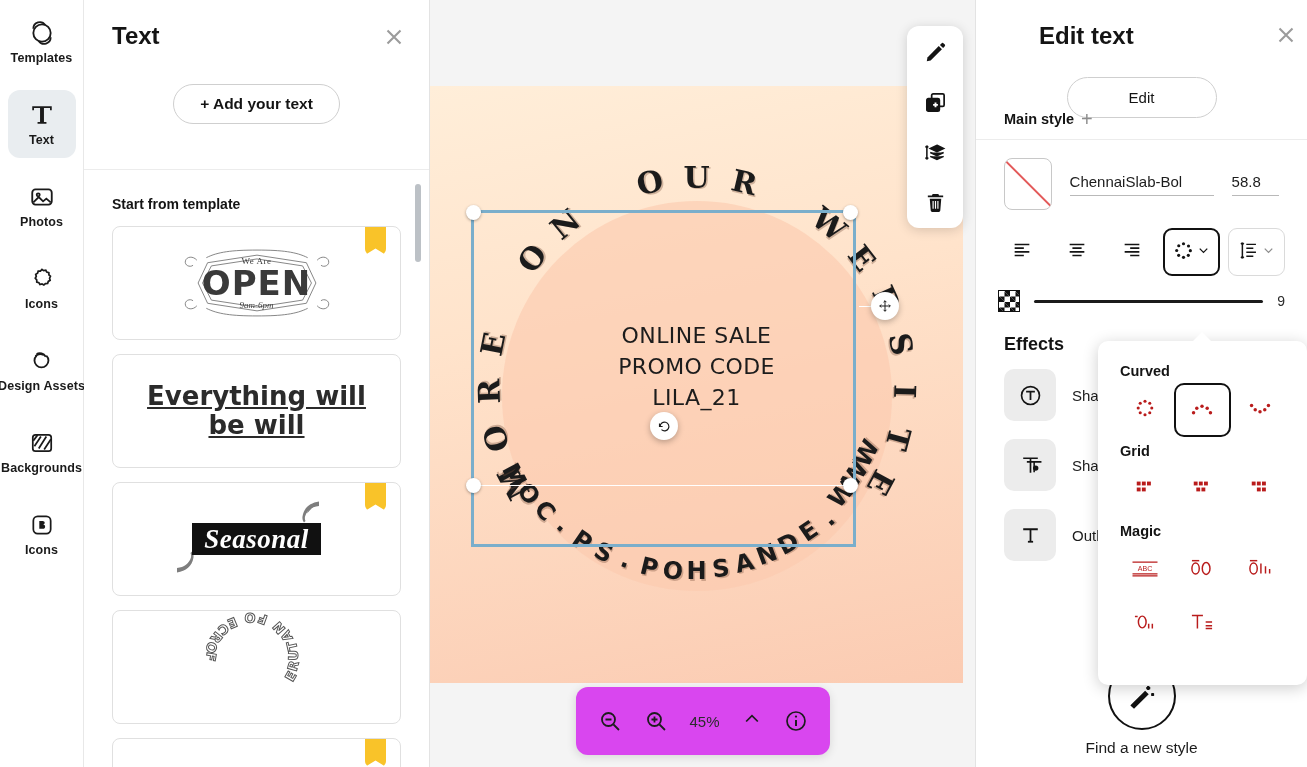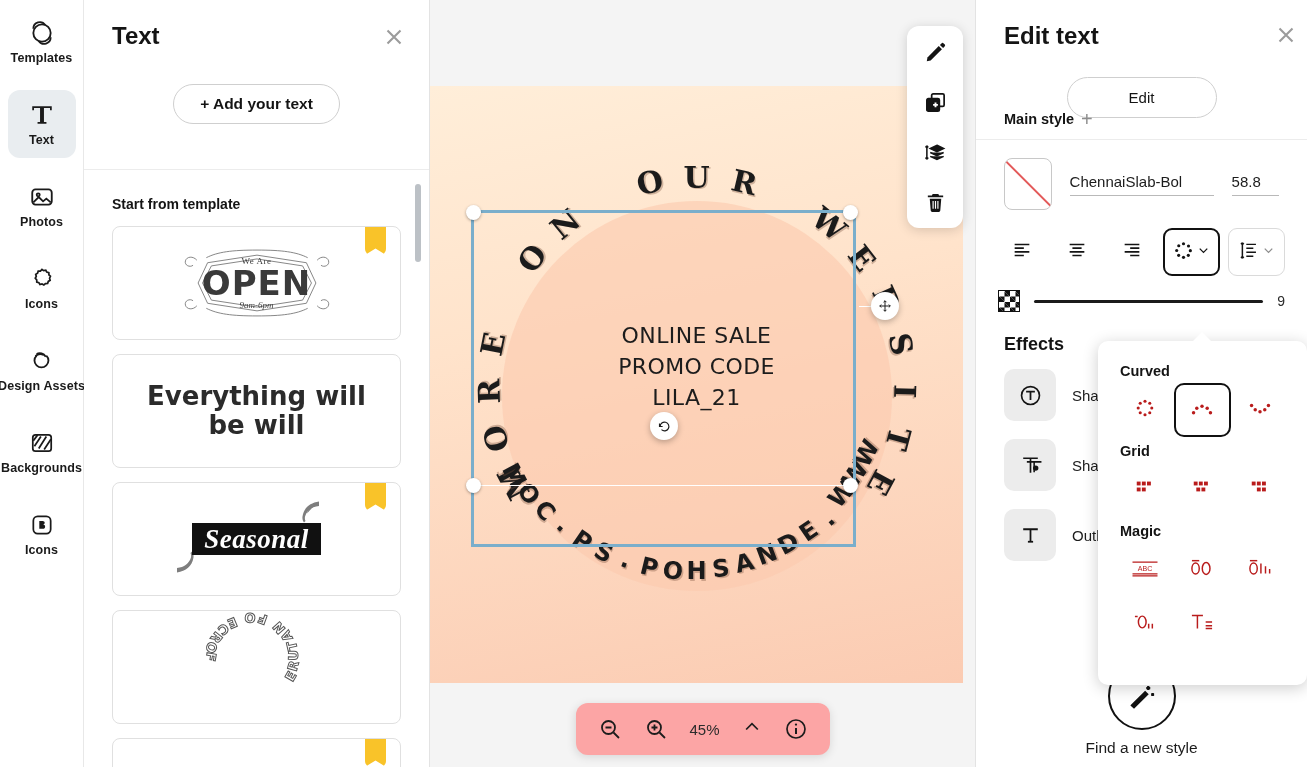--- a/index.html
+++ b/index.html
@@ -58,21 +58,21 @@
   .scroll-track { position:absolute; right: 8px; top: 14px; width: 6px; height: 430px; }
   .scroll-thumb { width: 6px; height: 78px; background: #bcc1c6; border-radius: 4px; }
 
   
   .art-open { display:flex; flex-direction:column; align-items:center; color:#3a3a3a; }
   .art-open .we { font-family:"Liberation Serif", serif; font-size: 9px; letter-spacing:.5px; }
   .art-open .big { font-family:"DejaVu Sans", sans-serif; font-weight: 700; font-size: 34px;
         letter-spacing: 1px; line-height: 1; }
   .art-open .hrs { font-family:"Liberation Serif", serif; font-size: 9px; font-style: italic;}
   .art-ev { font-family:"DejaVu Sans", sans-serif; font-size: 26px; font-weight: 700;
-        color:#2b2b2b; text-align:center; line-height:1.12; }
+        color:#2b2b2b; text-align:center; line-height:1.12;text-decoration:underline; }
   .art-seas { text-align:center; }
   .art-seas .l1, .art-seas .l2 {
     background:#111; color:#fff; display:inline-block; padding: 2px 12px;
     font-family:"Liberation Serif", serif; font-style: italic; font-weight:700;
     font-size: 27px; line-height: 1.05; letter-spacing:.5px;
   }
   .art-seas .l2 { font-size: 27px; margin-top: 2px; }
   .circ-wrap { position: relative; width: 100px; height: 100px; }
   .circ-wrap span {
     position:absolute; left:50%; top:50%; font-size: 13px; font-weight:700;
@@ -133,33 +133,33 @@
     position:absolute; right: 12px; top: 26px; width: 56px;
     background:#fff; border-radius: 12px; box-shadow: 0 2px 12px rgba(0,0,0,.16);
     padding: 12px 0; display:flex; flex-direction:column; align-items:center; gap: 22px;
     z-index: 6;
   }
   .vtool-btn { width: 28px; height: 28px; display:flex; align-items:center; justify-content:center; cursor:pointer; color:#141414;}
 
   
   .zoombar {
     position:absolute; left: 50%; transform: translateX(-50%); bottom: 12px;
-    background:#fca5a5; border-radius: 12px; box-shadow: 0 2px 10px rgba(0,0,0,.12);
-    height: 52px; display:flex; align-items:center; gap: 22px; padding: 0 22px; z-index:5;
+    background:#d946ef; border-radius: 12px; box-shadow: 0 2px 10px rgba(0,0,0,.12);
+    height: 68px; display:flex; align-items:center; gap: 22px; padding: 0 22px; z-index:5;
   }
   .zb-ico { width:24px; height:24px; cursor:pointer; color:#1c1c1c; display:block;}
   .zb-val { font-size: 15px; color:#2b2b2b; }
 
   
   .right {
     width: 332px; flex: 0 0 332px; height: 767px; background:#fff;
     border-left: 1px solid #e3e3e3; position:relative;
   }
   .r-head { padding: 22px 28px 0 28px; height: 140px; position:relative; border-bottom:1px solid #ececec;}
-  .r-title { font-size: 24px; font-weight:700; color:#141414; }
+  .r-title { font-size: 24px; font-weight:700; color:#141414;margin-left:35px; }
   .r-close { position:absolute; right: 8px; top: 22px; width:26px;height:26px;cursor:pointer;color:#9b9b9b;}
   .edit-wrap { display:flex; justify-content:center; margin-top: 27px; }
   .edit-btn {
     border:1px solid #cfcfcf; border-radius:22px; background:#fff; width: 150px;
     padding: 11px 0; font-size: 15px; color:#141414; cursor:pointer;
   }
   .mainstyle { position:absolute; left:28px; bottom: 10px; display:flex; align-items:center; gap:7px;}
   .mainstyle b { font-size: 14.5px; color:#141414; }
   .plus { color:#8d8d8d; font-size: 20px; line-height:1; cursor:pointer; }
 

